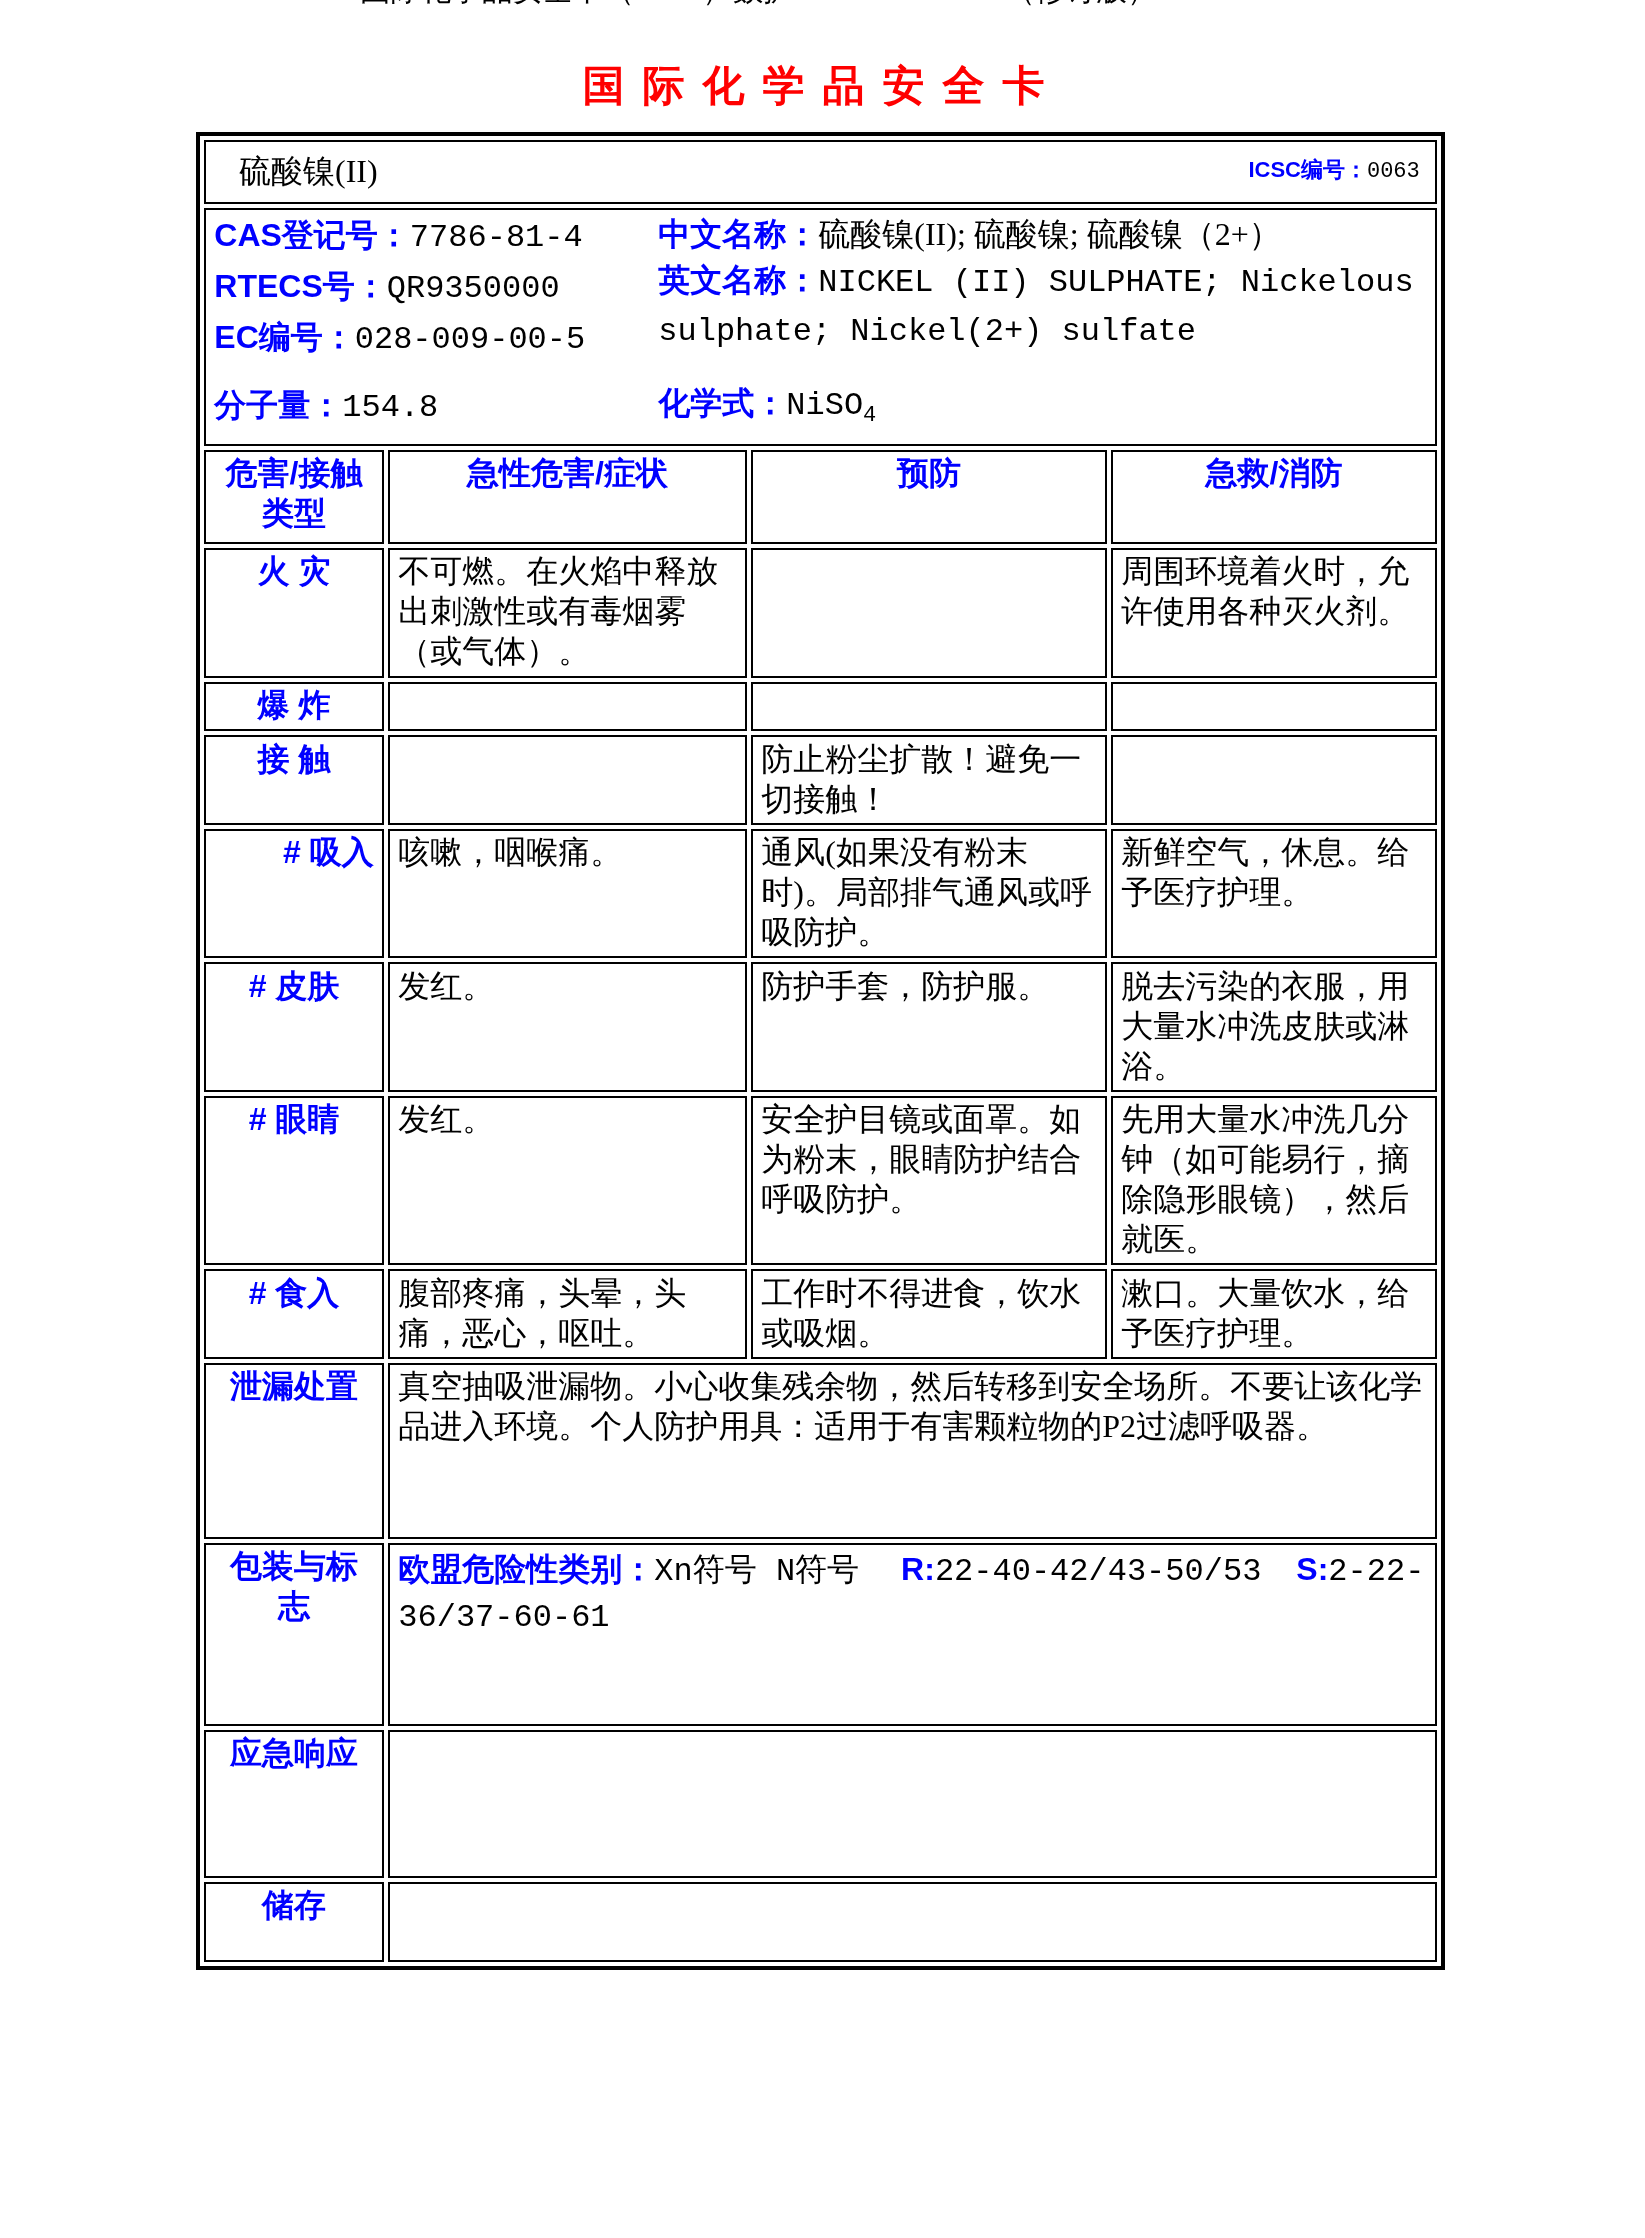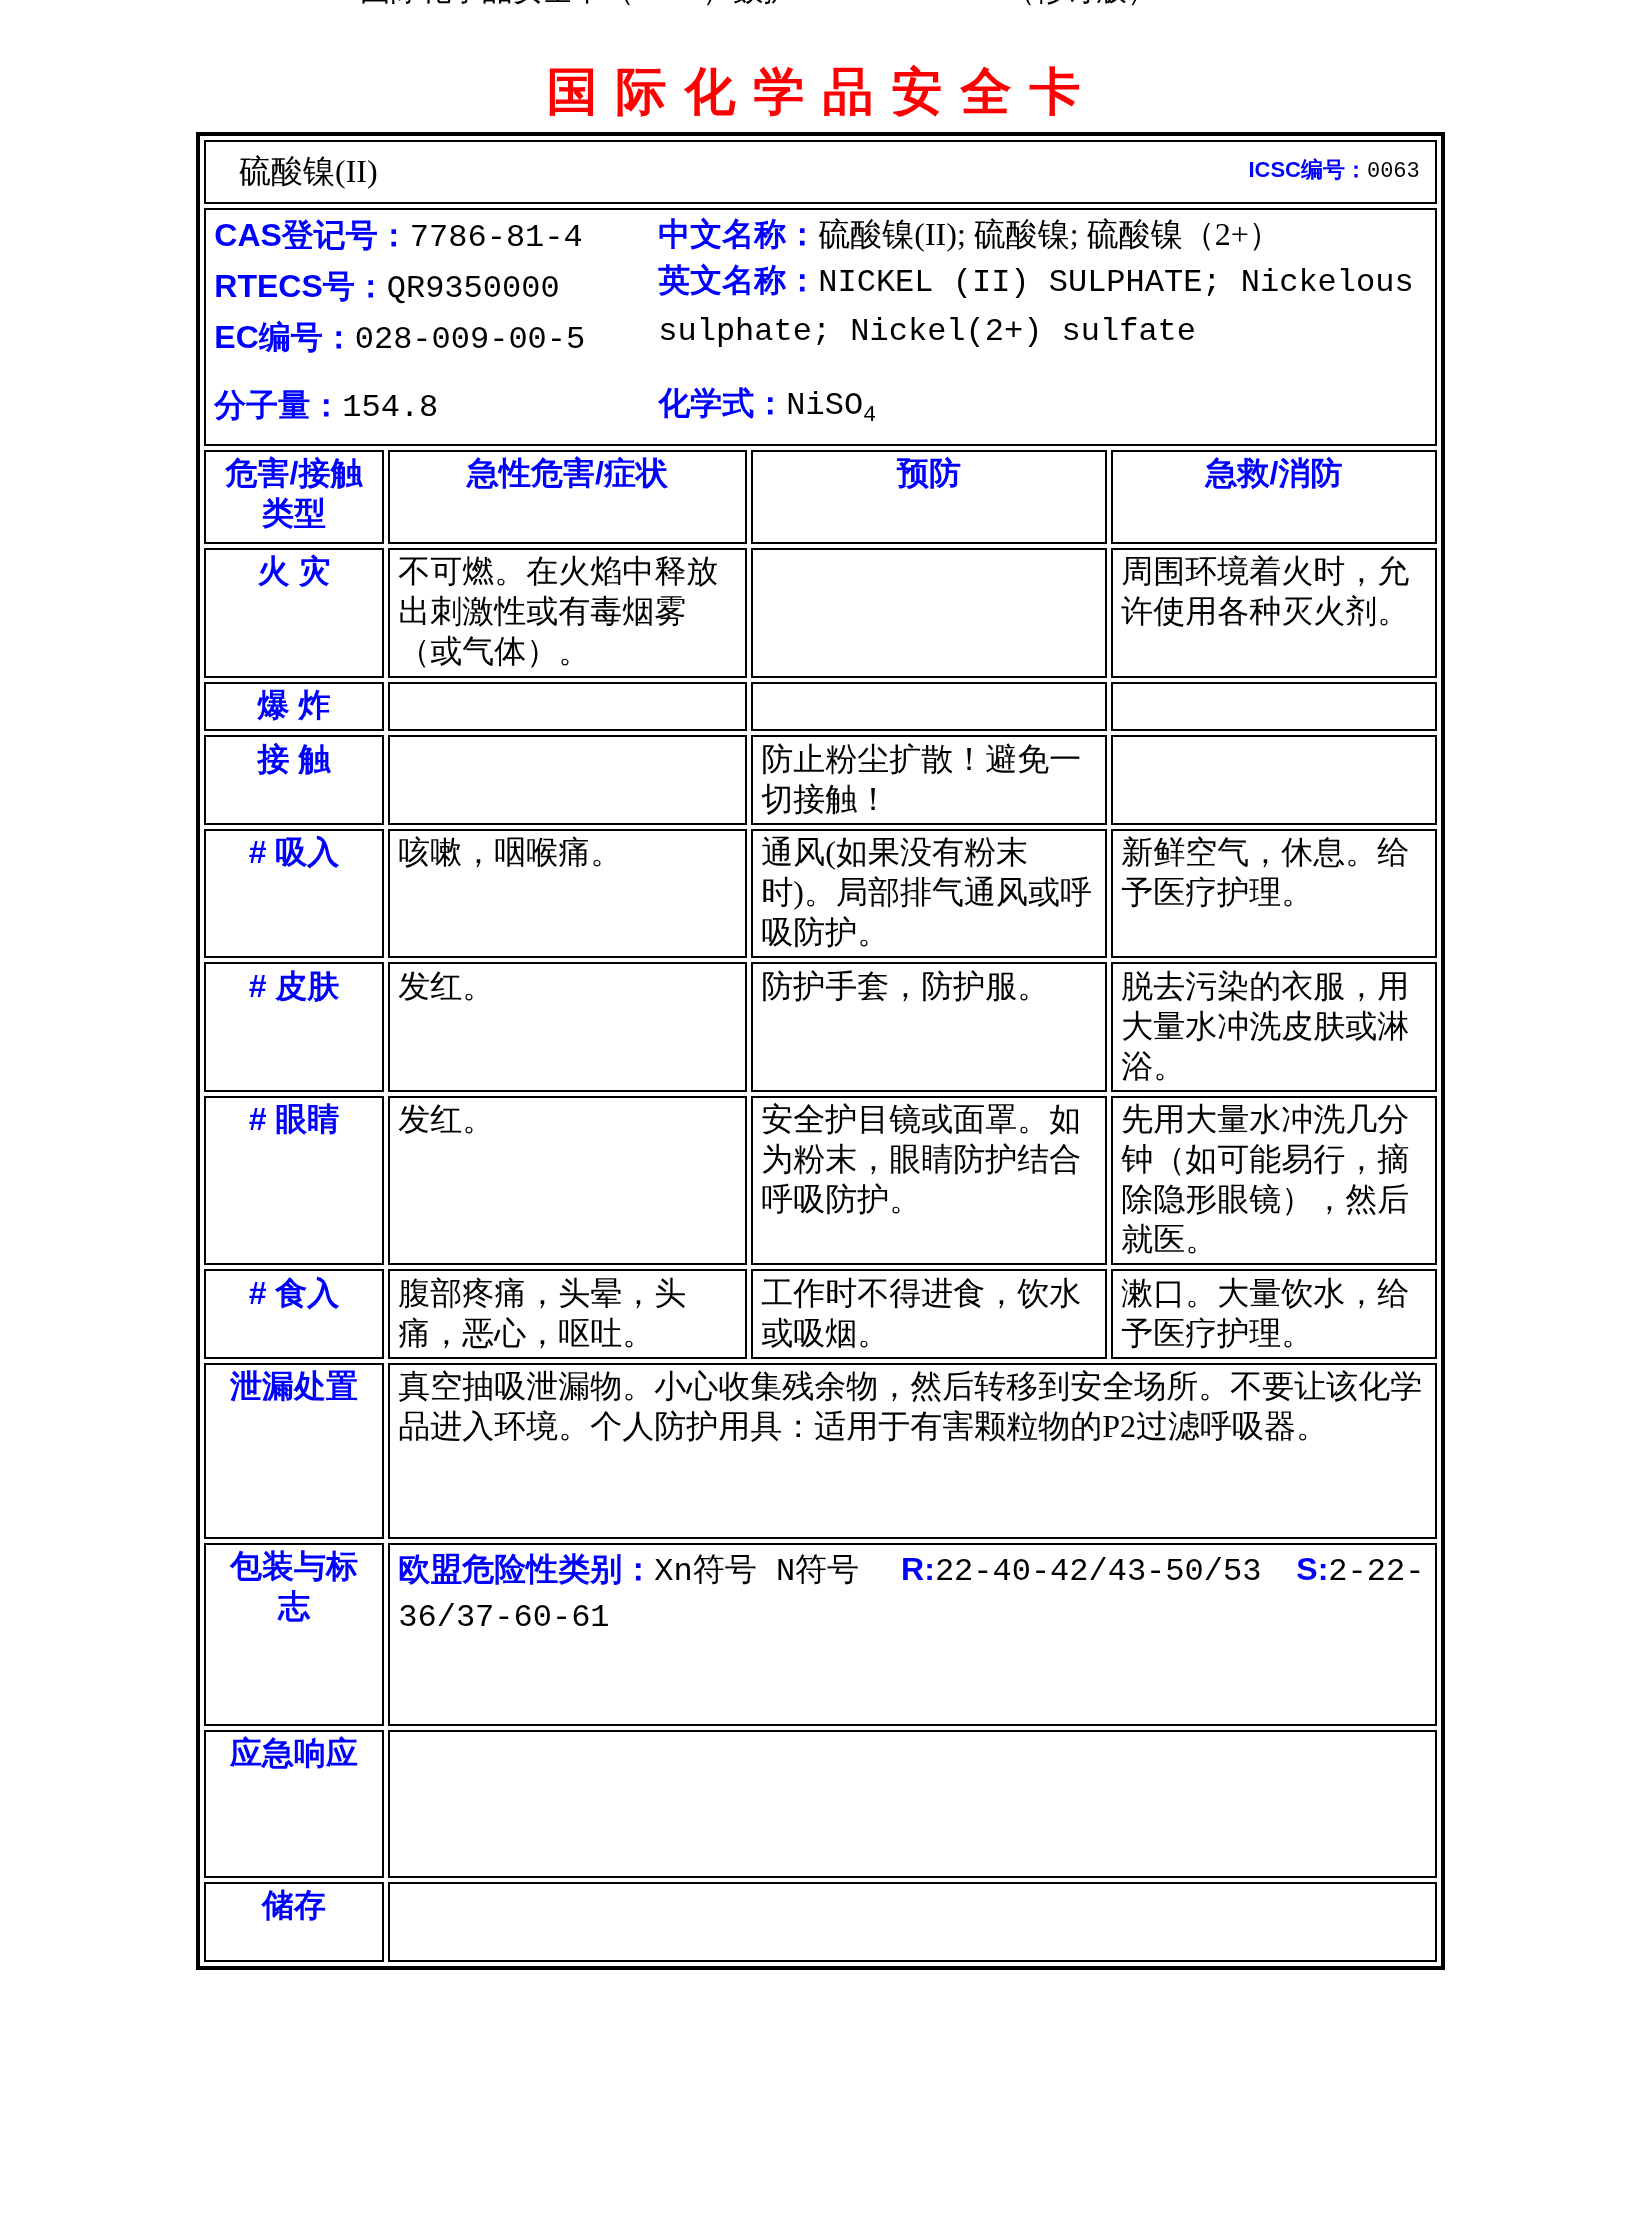--- a/index.html
+++ b/index.html
@@ -5,21 +5,21 @@
   html,body{margin:0;padding:0;}
   body{
     width:1645px;height:2239px;position:relative;background:#ffffff;
     font-family:"Liberation Serif","DejaVu Serif",serif;color:#000;
     overflow:hidden;
   }
   .clip-frag{position:absolute;top:0;height:7.6px;overflow:hidden;}
   .clip-frag>span{display:block;margin-top:-26px;font-size:30.5px;line-height:32px;color:#000;white-space:nowrap;font-family:"Liberation Serif",serif;}
   .page-title{
     position:absolute;top:58px;left:0;width:100%;text-align:center;
-    color:#ff0000;font-size:51px;font-weight:bold;letter-spacing:18px;
+    color:#ff0000;font-size:42px;font-weight:bold;letter-spacing:18px;
     font-family:"Liberation Sans","DejaVu Sans",sans-serif;
   }
   table.card{
     position:absolute;left:196px;top:132px;width:1242px;
     border-collapse:separate;border-spacing:4.9px;border:4.2px solid #000;
     table-layout:fixed;background:#fff;
   }
   table.card td{
     border:2.8px solid #000;box-sizing:border-box;vertical-align:top;
     font-size:32px;line-height:40px;padding:1.4px 8.3px 4.2px 8.3px;background:#fff;
@@ -122,21 +122,21 @@
   </tr>
 
   <tr>
     <td class="lblcell" style="height:76px;">接 触</td>
     <td></td>
     <td>防止粉尘扩散！避免一切接触！</td>
     <td></td>
   </tr>
 
   <tr>
-    <td class="lblcell" style="height:114px;"># 吸入</td>
+    <td class="lblcell" style="height:114px;text-align:right;"># 吸入</td>
     <td>咳嗽，咽喉痛。</td>
     <td>通风(如果没有粉末时)。局部排气通风或呼吸防护。</td>
     <td>新鲜空气，休息。给予医疗护理。</td>
   </tr>
 
   <tr>
     <td class="lblcell" style="height:114px;"># 皮肤</td>
     <td>发红。</td>
     <td>防护手套，防护服。</td>
     <td>脱去污染的衣服，用大量水冲洗皮肤或淋浴。</td>

